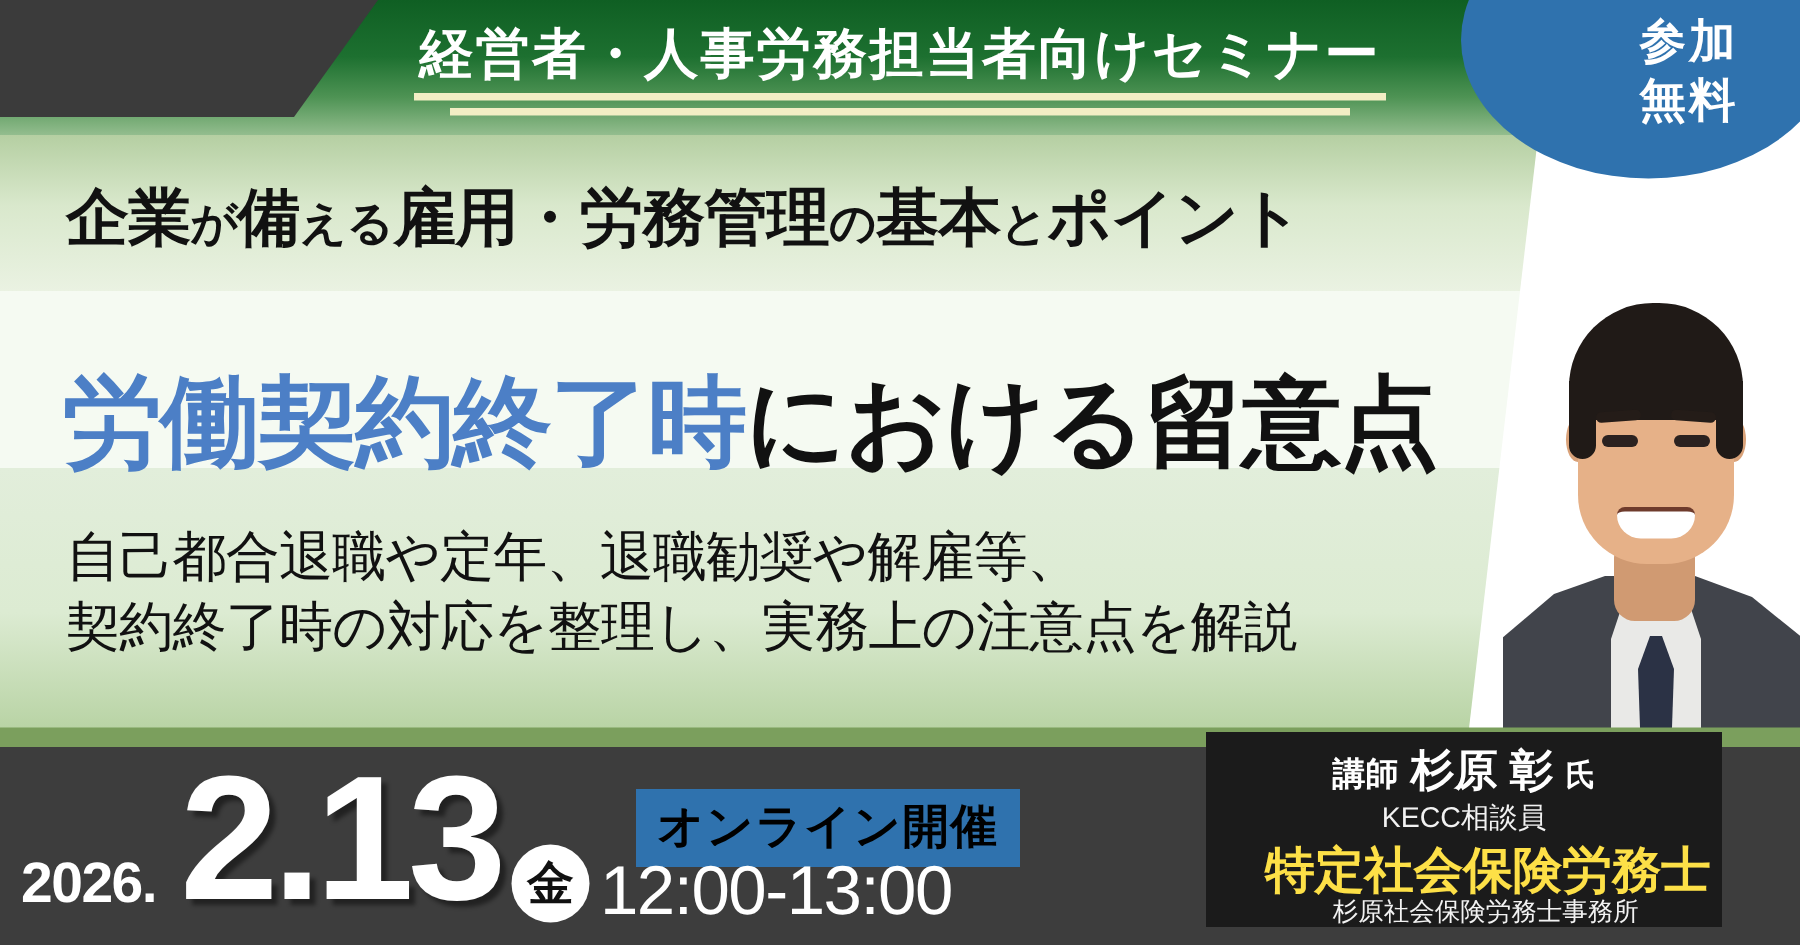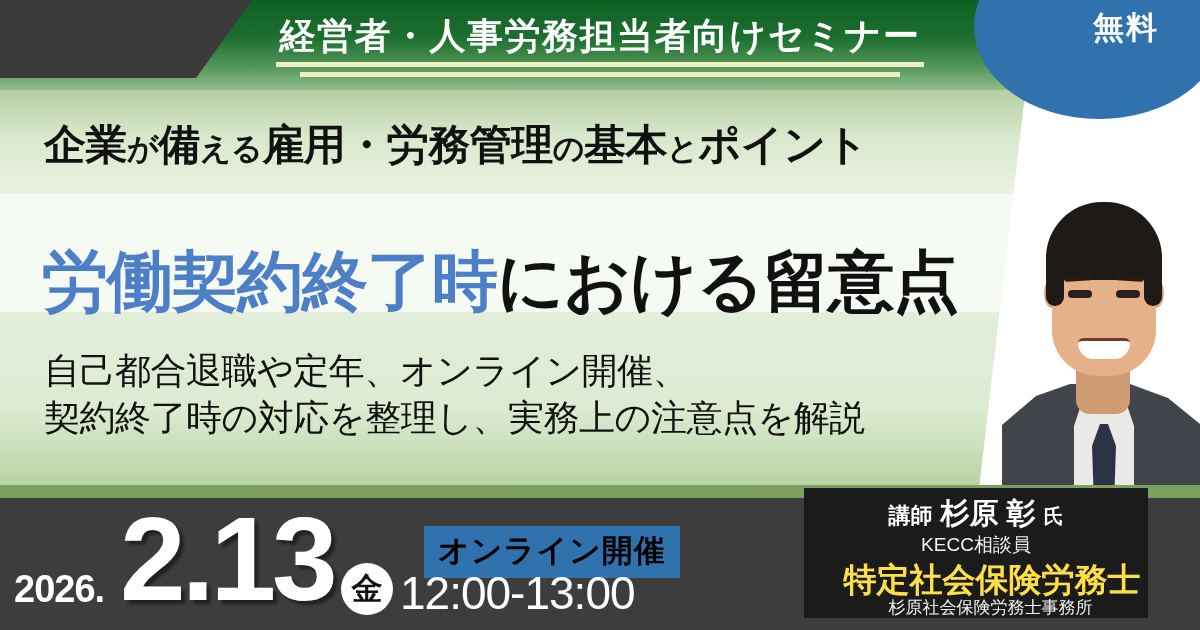--- a/index.html
+++ b/index.html
@@ -233,35 +233,36 @@
       <span class="vol">vol.14</span>
     </div>
   </div>
 
   <div class="header-title">経営者・人事労務担当者向けセミナー</div>
   <div class="header-rule1"></div>
   <div class="header-rule2"></div>
 
   <div class="badge-free"></div>
   <div class="badge-free-txt">
+    <div>参加</div>
     <div>無料</div>
   </div>
 
   <div class="photo-wedge"></div>
 
   <div class="title-sub">
     <span>企業</span><span class="sm">が</span><span>備</span><span class="sm">える</span><span>雇用・労務管理</span><span class="sm">の</span><span>基本</span><span class="sm">と</span><span>ポイント</span>
   </div>
 
   <div class="title-main">
     <span class="hl">労働契約終了時</span><span class="rest">における留意点</span>
   </div>
 
   <div class="desc">
-    <div>自己都合退職や定年、オンライン開催、</div>
+    <div>自己都合退職や定年、退職勧奨や解雇等、</div>
     <div>契約終了時の対応を整理し、実務上の注意点を解説</div>
   </div>
 
   <div class="photo">
     <div class="ph-suit"></div>
     <div class="ph-shirt"></div>
     <div class="ph-tie"></div>
     <div class="ph-neck"></div>
     <div class="ph-ear-l"></div>
     <div class="ph-ear-r"></div>

